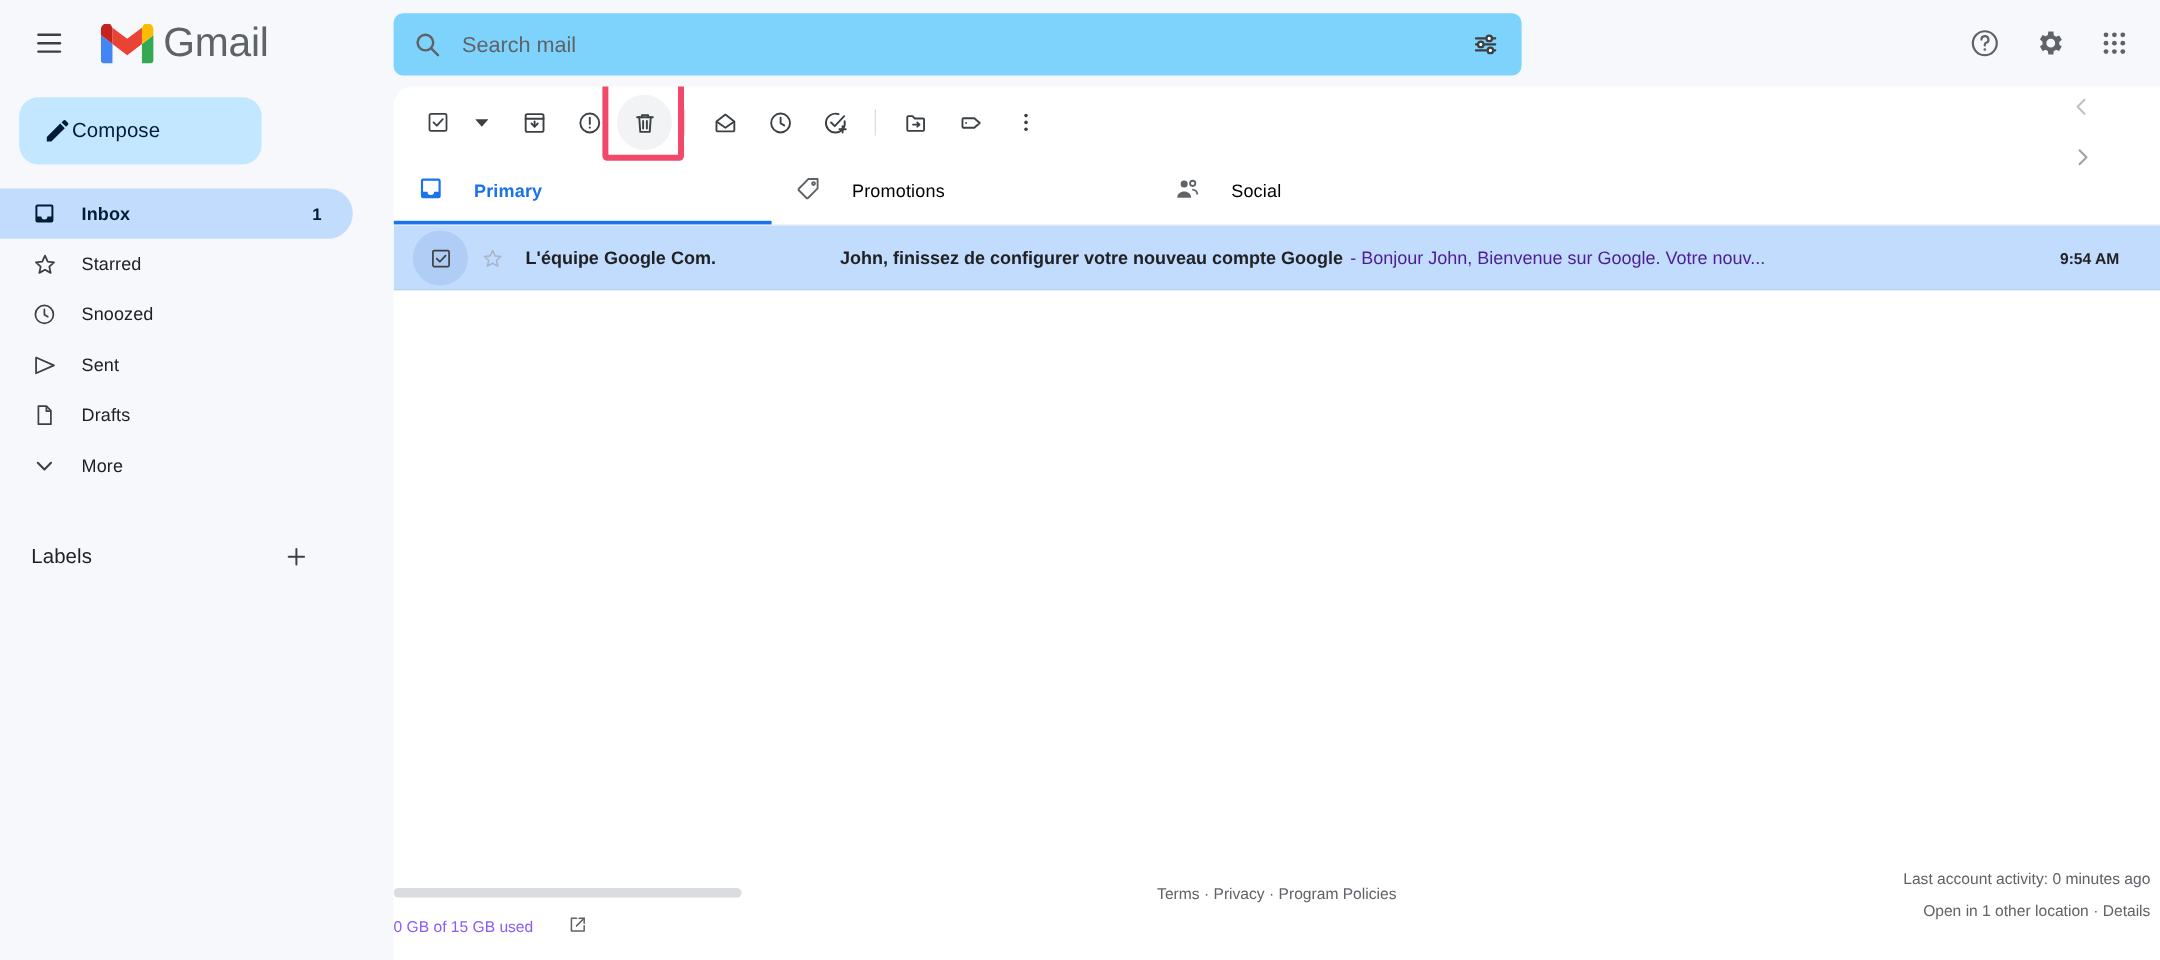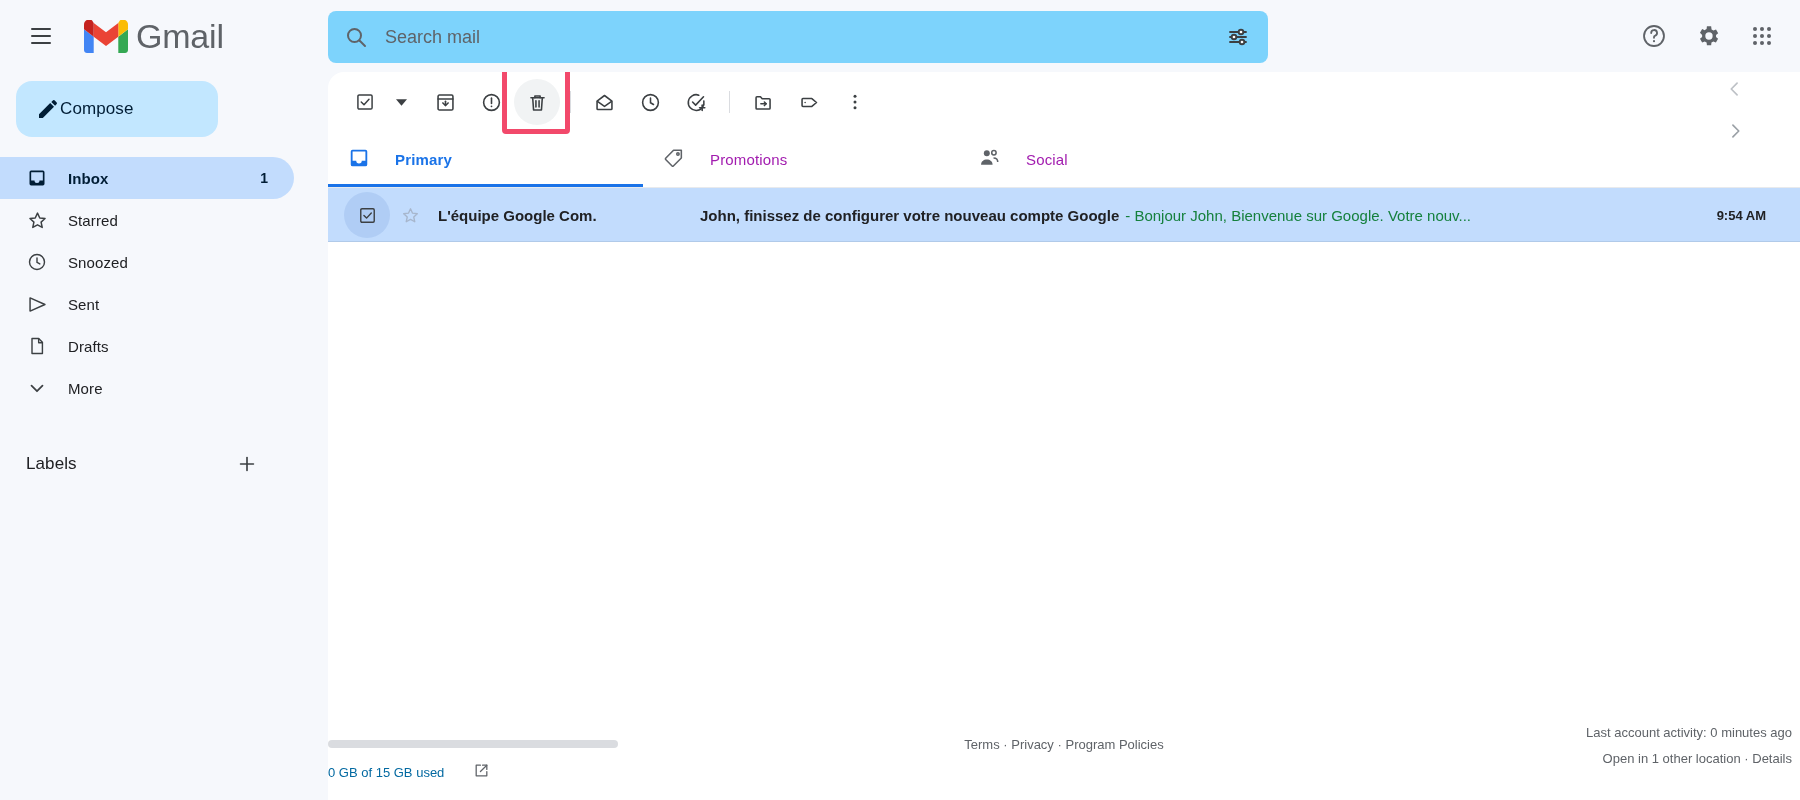--- a/index.html
+++ b/index.html
@@ -93,47 +93,47 @@
   .pager { position:absolute; right:26px; display:flex; align-items:center;flex-direction:column; }
   .pager-text { font-size:14px; color:#5F6368; letter-spacing:.2px; margin-right:26px; }
   .pg-btn { width:42px; height:42px; border-radius:50%; display:flex; align-items:center; justify-content:center; cursor:pointer; }
 
   
   .tabs { height:56px; display:flex; position:relative; }
   .tab {
     width:315px; display:flex; align-items:center; padding-left:20px; cursor:pointer;
     position:relative; border-bottom:1px solid #E8EAED;
   }
-  .tab-label { font-size:15px; color:#a21caf; margin-left:25px; letter-spacing:.15px;}
+  .tab-label { font-size:15px; color:#000000; margin-left:25px; letter-spacing:.15px;}
   .tab.active .tab-label { color:#1A73E8; font-weight:700; }
   .tab.active:after {
     content:""; position:absolute; left:0; bottom:0; width:100%; height:3px; background:#1A73E8;
   }
   .tabs-filler { flex:1; border-bottom:1px solid #E8EAED; }
 
   
   .email-row {
     height:54px; display:flex; align-items:center; background:#C2DCFD;
     box-shadow:inset 0 -1px 0 0 rgba(100,121,143,.18); cursor:pointer; position:relative;
   }
   .row-check { width:46px; height:46px; margin-left:16px; border-radius:50%; background:#B0CDF5;
     display:flex; align-items:center; justify-content:center; cursor:pointer; flex:0 0 auto;}
   .row-star { width:40px; height:40px; display:flex; align-items:center; justify-content:center; cursor:pointer; flex:0 0 auto;}
   .row-sender { font-size:15px; font-weight:700; color:#202124; width:262px; margin-left:8px;
     overflow:hidden; text-overflow:ellipsis; white-space:nowrap; flex:0 0 auto;}
   .row-body { flex:1; display:flex; align-items:baseline; overflow:hidden; white-space:nowrap; padding-right:20px;}
   .row-subject { font-size:15px; font-weight:700; color:#202124; flex:0 0 auto;}
-  .row-snippet { font-size:15px; color:#15803d; margin-left:6px; overflow:hidden; text-overflow:ellipsis;}
+  .row-snippet { font-size:15px; color:#4c1d95; margin-left:6px; overflow:hidden; text-overflow:ellipsis;}
   .row-time { font-size:13px; font-weight:700; color:#202124; margin-right:34px; flex:0 0 auto;}
 
   
   .footer { position:absolute; bottom:0; left:0; width:1472px; height:90px; }
   .storage { position:absolute; left:0; bottom:18px; }
   .storage-bar { width:290px; height:8px; background:#DADCE0; border-radius:4px; margin:0 0 14px 0; }
-  .storage-text { font-size:13px; color:#0369a1; display:flex; align-items:center; gap:29px; }
+  .storage-text { font-size:13px; color:#8b5cf6; display:flex; align-items:center; gap:29px; }
   .center-links { position:absolute; left:50%; transform:translateX(-50%); bottom:48px;
     font-size:13px; color:#5F6368; }
   .center-links a { color:#5F6368; text-decoration:none; cursor:pointer; }
   .acct { position:absolute; right:8px; bottom:28px; text-align:right; font-size:13px; color:#5F6368; line-height:26px;}
   .acct a { color:#5F6368; text-decoration:none; cursor:pointer; }
 </style>
 </head>
 <body>
 
 <div class="app">

